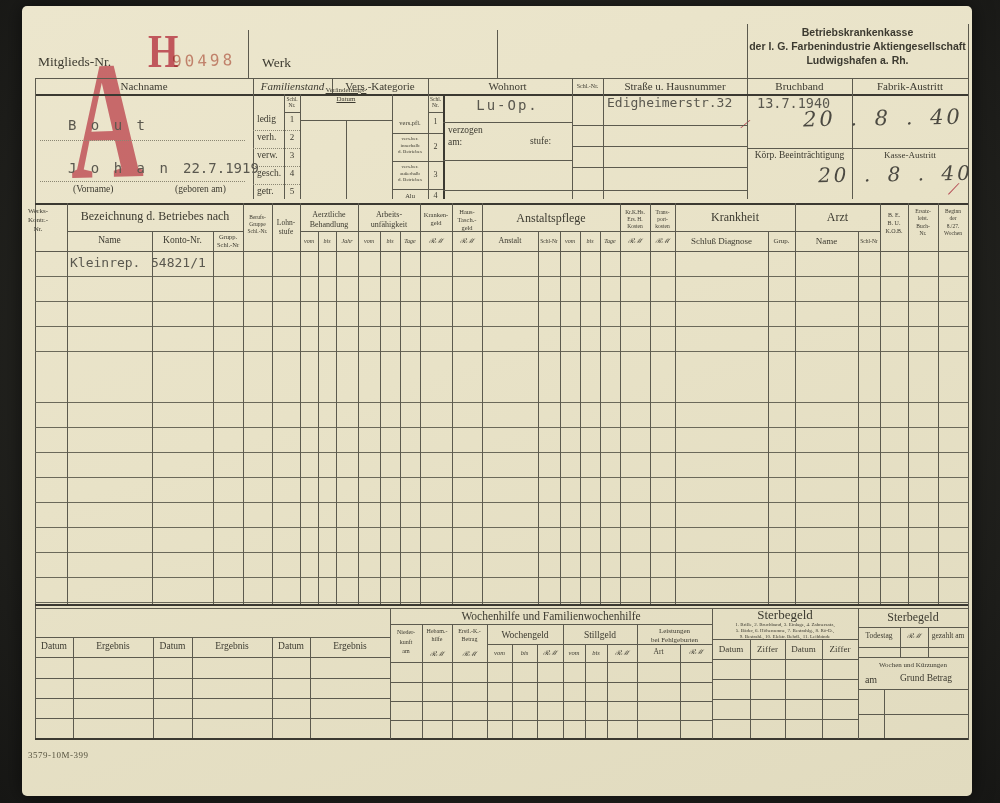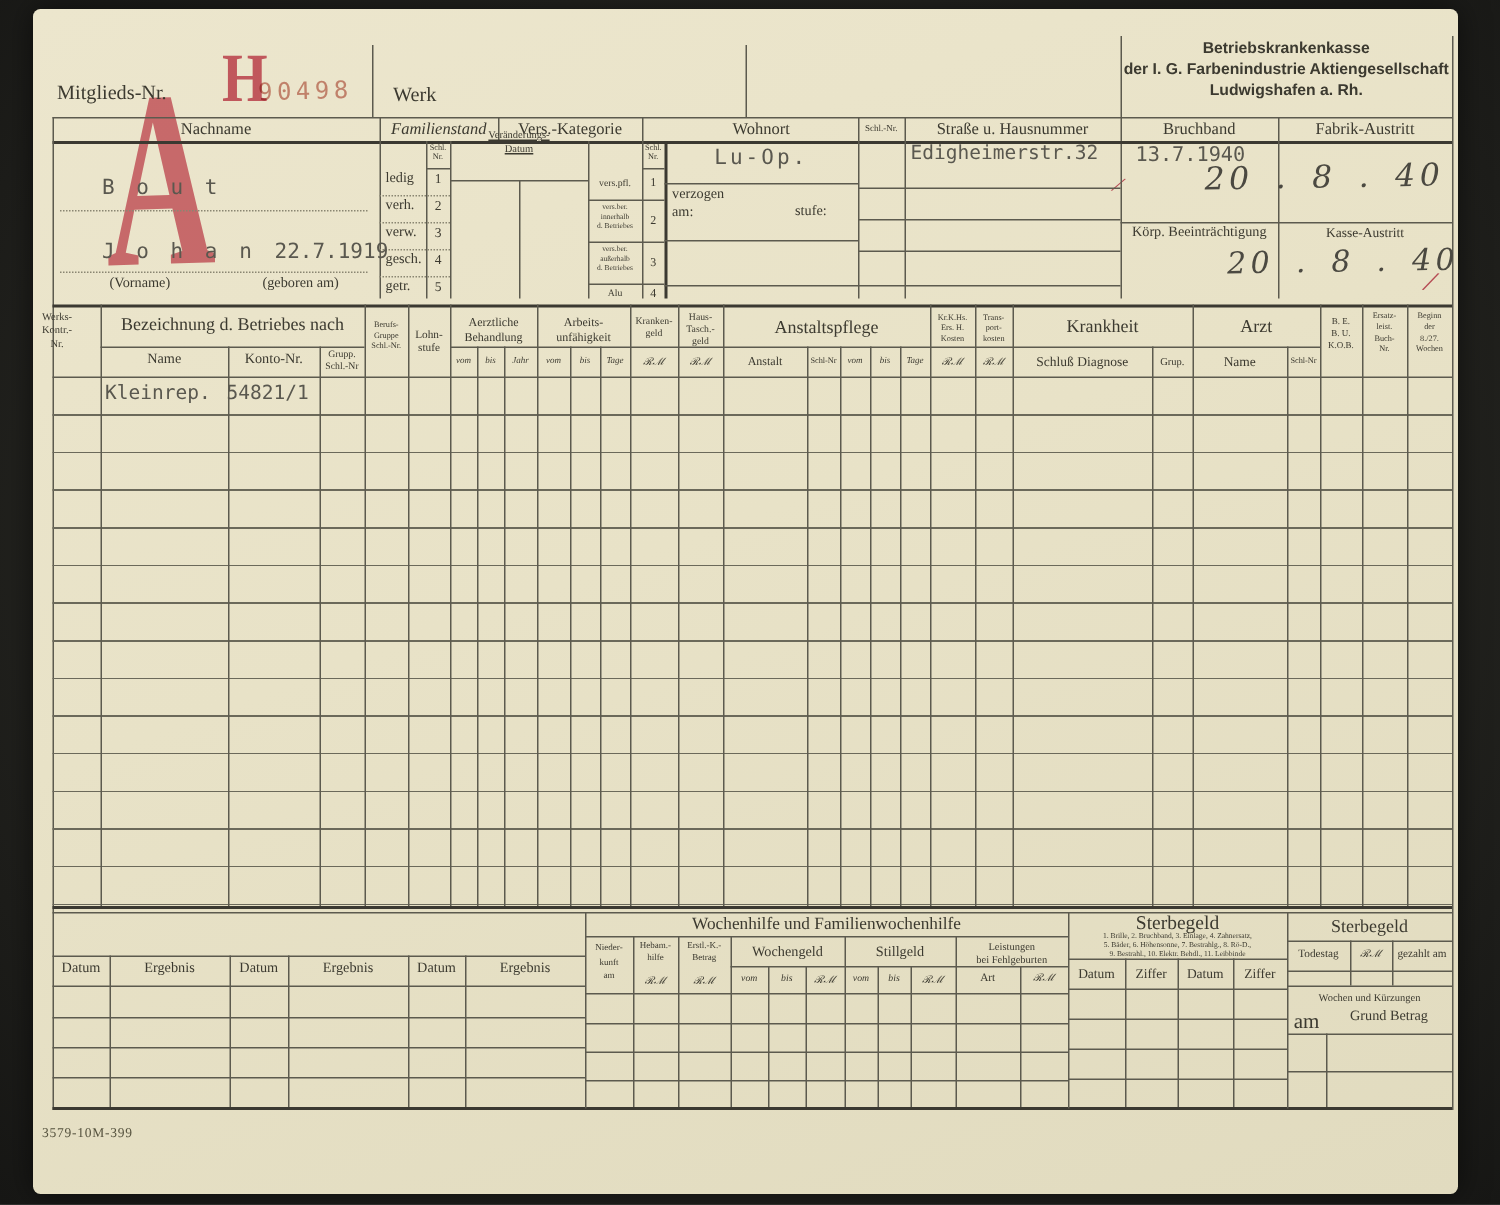--- a/index.html
+++ b/index.html
@@ -324,18 +324,18 @@
 <div class="t c" style="left:712px;top:644px;width:38px;font-size:9px;">Datum</div>
 <div class="t c" style="left:750px;top:644px;width:35px;font-size:9px;">Ziffer</div>
 <div class="t c" style="left:785px;top:644px;width:37px;font-size:9px;">Datum</div>
 <div class="t c" style="left:822px;top:644px;width:36px;font-size:9px;">Ziffer</div>
 
 <div class="t c" style="left:858px;top:611px;width:110px;font-size:12px;">Sterbegeld</div>
 <div class="t c" style="left:858px;top:632px;width:42px;font-size:7.5px;">Todestag</div>
 <div class="t c it" style="left:900px;top:632px;width:28px;font-size:7px;">ℛℳ</div>
 <div class="t c" style="left:928px;top:632px;width:40px;font-size:7.5px;">gezahlt am</div>
 <div class="t c" style="left:858px;top:661px;width:110px;font-size:7px;">Wochen und Kürzungen</div>
-<div class="t c" style="left:858px;top:674px;width:26px;font-size:14px;">am</div>
+<div class="t c" style="left:858px;top:674px;width:26px;font-size:10px;">am</div>
 <div class="t c" style="left:884px;top:673px;width:84px;font-size:9.5px;">Grund Betrag</div>
 
 <div class="t" style="left:28px;top:750px;font-size:9px;letter-spacing:.5px;color:#55523e;">3579-10M-399</div>
 
 </div>
 
 </body></html>

